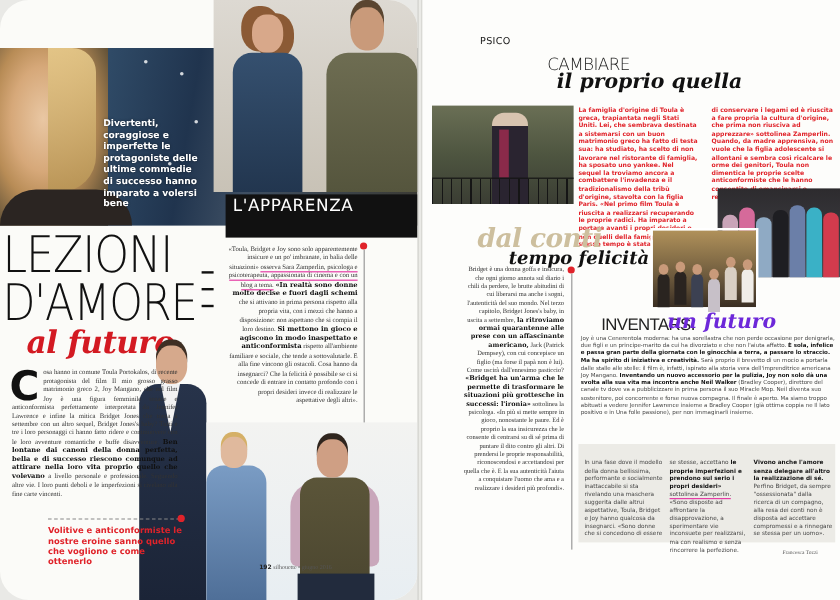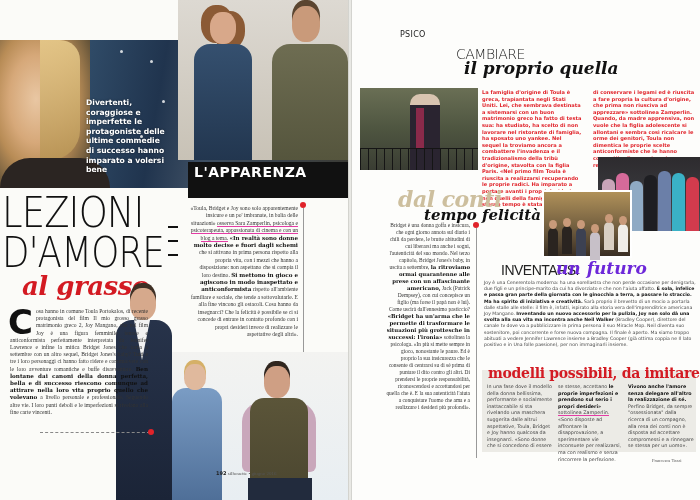--- a/index.html
+++ b/index.html
@@ -1,20 +1,20 @@
 <!DOCTYPE html>
 <html><head>
 <meta charset="utf-8">
 <style>
   * { box-sizing: border-box; margin: 0; padding: 0; }
   html, body { width: 700px; height: 500px; overflow: hidden; background: #e9e9e6; }
   body { position: relative; font-family: "Liberation Serif", serif; color: #222; }
 
   .page { position: absolute; top: 0; height: 500px; background: #fbfbf8; overflow: hidden; }
-  .page-left { left: 0; width: 348px; }
+  .page-left { left: 0; width: 348px; border-radius: 24px; }
   .page-right { left: 352px; width: 348px; background: #fdfdfb; }
   .spine { position: absolute; left: 348px; top: 0; width: 4px; height: 500px; background: linear-gradient(90deg, #c9c9c4, #f3f3ef, #c9c9c4); }
 
   
   .hero { position: absolute; left: 0; top: 40px; width: 348px; height: 148px;
     background: linear-gradient(100deg, #5b6a7a 0%, #2f4a66 25%, #20344e 45%, #3e4f63 60%, #3b3a33 100%); }
   .hero-face { position: absolute; left: 0; top: 0; width: 90px; height: 148px;
     background: radial-gradient(ellipse at 40% 40%, #e9c7a3 0%, #d6a879 35%, #b88c56 55%, #6e5a3c 80%, #3a3326 100%); }
   .hero-hair { position: absolute; left: 40px; top: 0; width: 40px; height: 120px;
     background: linear-gradient(180deg, #e6c98a, #b99556); border-radius: 0 20px 30px 0; opacity: .9; }
@@ -28,21 +28,21 @@
   .woman-body { position: absolute; left: 6px; top: 32px; width: 58px; height: 116px; background: linear-gradient(180deg, #35506f, #22364f); border-radius: 16px 16px 0 0; }
   .man { position: absolute; left: 90px; top: 6px; width: 80px; height: 154px; }
   .man-head { position: absolute; left: 24px; top: 0; width: 28px; height: 36px; background: #c99a7a; border-radius: 45%;
     box-shadow: 0 -6px 0 0 #5a4530; }
   .man-body { position: absolute; left: 4px; top: 38px; width: 76px; height: 116px; background: linear-gradient(180deg, #6e6d52, #55553d); border-radius: 18px 18px 0 0; }
 
   .hero-caption { position: absolute; left: 86px; top: 58px; width: 80px; font-family: "DejaVu Sans", sans-serif; font-size: 7.6px;
     line-height: 9.6px; color: #fff; font-weight: bold; text-shadow: 0 0 2px rgba(0,0,0,.5); }
 
   .apparenza-box { position: absolute; left: 188px; top: 162px; width: 160px; height: 36px; background: #111; color: #fff; }
-  .apparenza-1 { position: absolute; left: 6px; top: 2px; font-family: "DejaVu Sans", sans-serif; font-size: 14px; letter-spacing: 0.5px; font-weight: 700; }
+  .apparenza-1 { position: absolute; left: 6px; top: 2px; font-family: "DejaVu Sans", sans-serif; font-size: 14px; letter-spacing: 0.5px; font-weight: 400; }
   .apparenza-2 { position: absolute; left: 42px; top: 15px; font-family: "DejaVu Serif", serif; font-style: italic; font-weight: bold; font-size: 18px; }
 
   .title-1, .title-2 { position: absolute; left: 2px; font-family: "DejaVu Sans", sans-serif; font-weight: 200; color: #111;
     letter-spacing: -1px; transform-origin: left top; }
   .title-1 { top: 188px; font-size: 42px; transform: scaleX(0.88); }
   .title-2 { top: 228px; font-size: 42px; transform: scaleX(0.85); }
   .title-3 { position: absolute; left: 22px; top: 271px; font-family: "DejaVu Serif", serif; font-style: italic; font-weight: bold;
     color: #d31a22; font-size: 26px; letter-spacing: -0.5px; }
 
   .pullquote { position: absolute; left: 190px; top: 205px; width: 108px; font-size: 5.6px; line-height: 7.4px; text-align: right; color: #333; }
@@ -146,21 +146,21 @@
       <div class="man-body"></div>
     </div>
   </div>
 
   <div class="apparenza-box">
     <div class="apparenza-1">L'APPARENZA</div>
   </div>
 
   <div class="title-1">LEZIONI</div>
   <div class="title-2">D'AMORE</div>
-  <div class="title-3">al grasso</div>
+  <div class="title-3">al futuro</div>
 
   <div class="dash" style="top:226px"></div>
   <div class="dash" style="top:240px"></div>
   <div class="dash" style="top:254px"></div>
 
   <div class="pullquote">
     <span>«Toula, Bridget e Joy sono solo apparentemente insicure e un po' imbranate, in balia delle situazioni»</span>
     <span class="hl">osserva Sara Zamperlin, psicologa e psicoterapeuta, appassionata di cinema e con un blog a tema.</span>
     <b>«In realtà sono donne molto decise e fuori dagli schemi</b>
     <span>che si attivano in prima persona rispetto alla propria vita, con i mezzi che hanno a disposizione: non aspettano che si compia il loro destino.</span>
@@ -188,20 +188,21 @@
     <div class="p-blue"></div>
     <div class="p-blue-h"></div>
     <div class="p-vest-shirt"></div>
     <div class="p-vest"></div>
     <div class="p-vest-h"></div>
     <div class="p-legs"></div>
   </div>
 
   <div class="callout-line"></div>
   <div class="callout-dot"></div>
+  <div class="callout">Volitive e anticonformiste le nostre eroine sanno quello che vogliono e come ottenerlo</div>
 
   <div class="folio-left">
     <b>192</b>
     <span>silhouette • giugno 2016</span>
   </div>
 </div>
 
 <div class="spine"></div>
 
 <div class="page page-right">
@@ -260,21 +261,20 @@
   <div class="h-futuro">un futuro</div>
   <div class="body-joy">
     <span>Joy è una Cenerentola moderna: ha una sorellastra che non perde occasione per denigrarla, due figli e un principe-marito da cui ha divorziato e che non l'aiuta affatto.</span>
     <b>È sola, infelice e passa gran parte della giornata con le ginocchia a terra, a passare lo straccio. Ma ha spirito di iniziativa e creatività.</b>
     <span>Sarà proprio il brevetto di un mocio a portarla dalle stalle alle stelle: il film è, infatti, ispirato alla storia vera dell'imprenditrice americana Joy Mangano.</span>
     <b>Inventando un nuovo accessorio per la pulizia, Joy non solo dà una svolta alla sua vita ma incontra anche Neil Walker</b>
     <span>(Bradley Cooper), direttore del canale tv dove va a pubblicizzare in prima persona il suo Miracle Mop. Neil diventa suo sostenitore, poi concorrente e forse nuova compagna. Il finale è aperto. Ma siamo troppo abituati a vedere Jennifer Lawrence insieme a Bradley Cooper (già ottima coppia ne Il lato positivo e in Una folle passione), per non immaginarli insieme.</span>
   </div>
 
   <div class="modelli-box"></div>
-  <div class="h-modelli">modelli possibili, da imitare</div>
   <div class="mcol mc1">In una fase dove il modello della donna bellissima, performante e socialmente inattaccabile si sta rivelando una maschera suggerita dalle altrui aspettative, Toula, Bridget e Joy hanno qualcosa da insegnarci. «Sono donne che si concedono di essere</div>
   <div class="mcol mc2">
     <span>se stesse, accettano</span>
     <b>le proprie imperfezioni e prendono sul serio i propri desideri»</b>
     <span class="pink-u">sottolinea Zamperlin.</span>
     <span>«Sono disposte ad affrontare la disapprovazione, a sperimentare vie inconsuete per realizzarsi, ma con realismo e senza rincorrere la perfezione.</span>
   </div>
   <div class="mcol mc3">
     <b>Vivono anche l'amore senza delegare all'altro la realizzazione di sé.</b>
     <span>Perfino Bridget, da sempre "ossessionata" dalla ricerca di un compagno, alla resa dei conti non è disposta ad accettare compromessi e a rinnegare se stessa per un uomo».</span>

